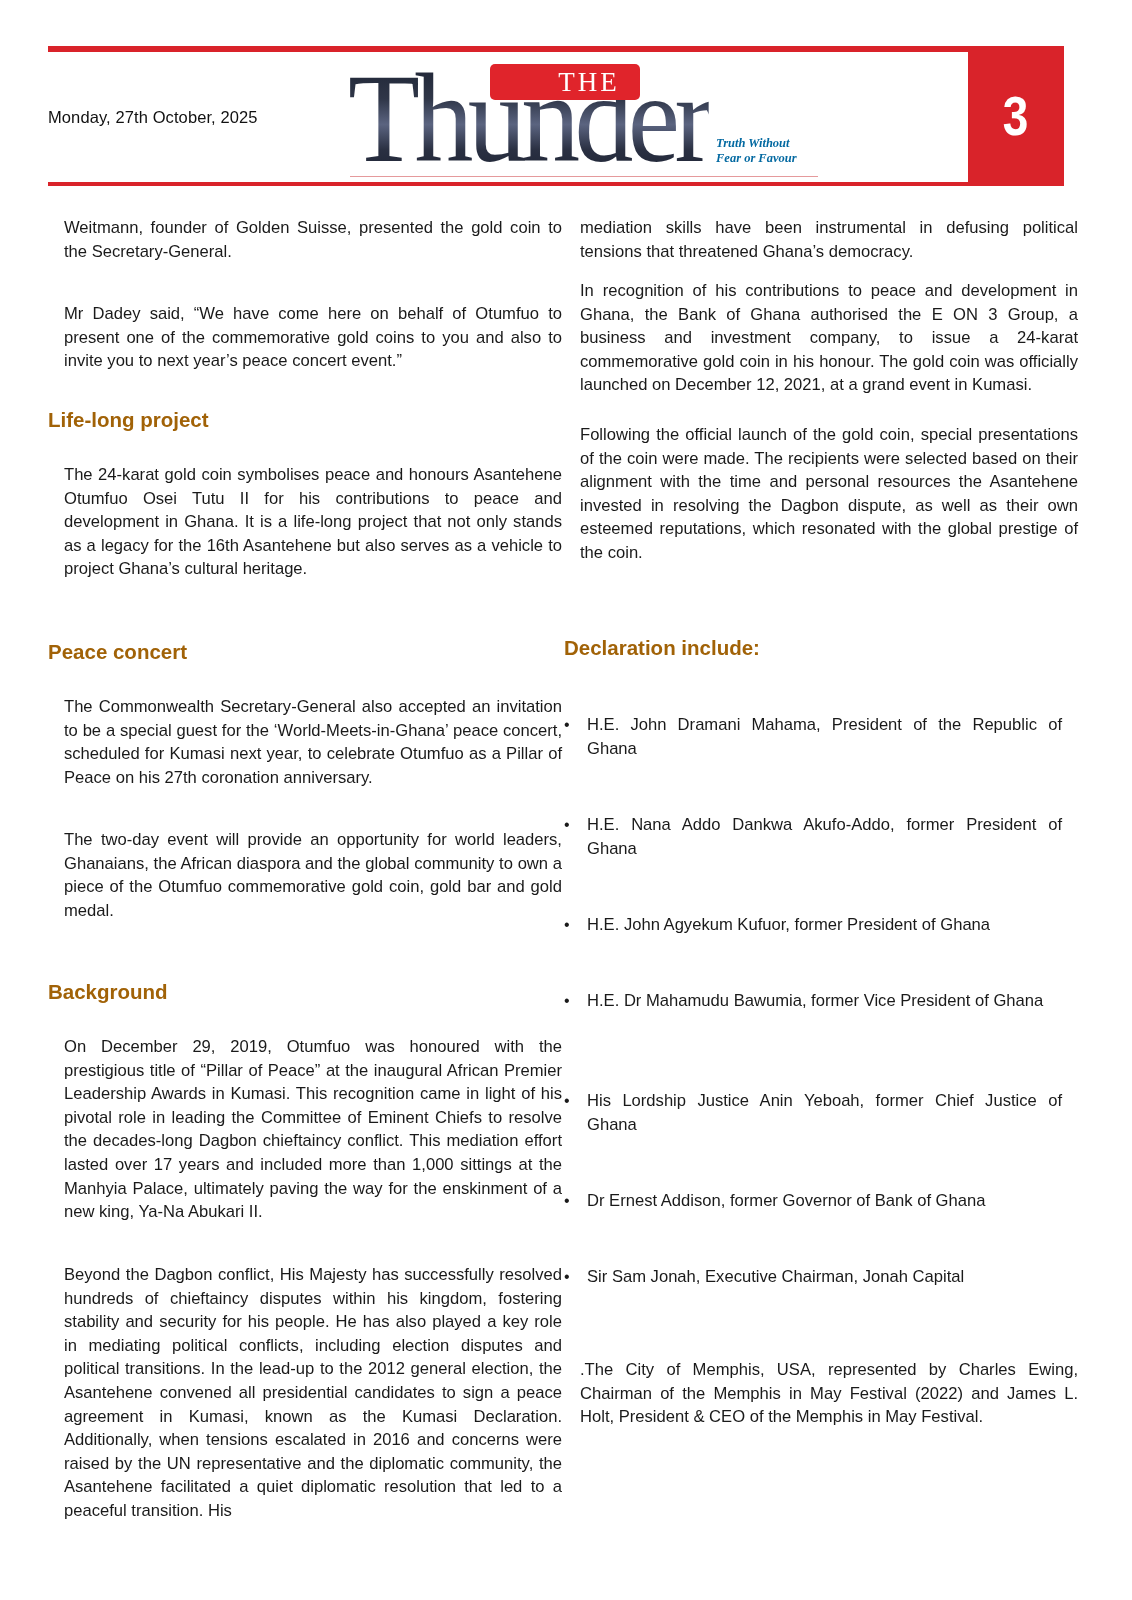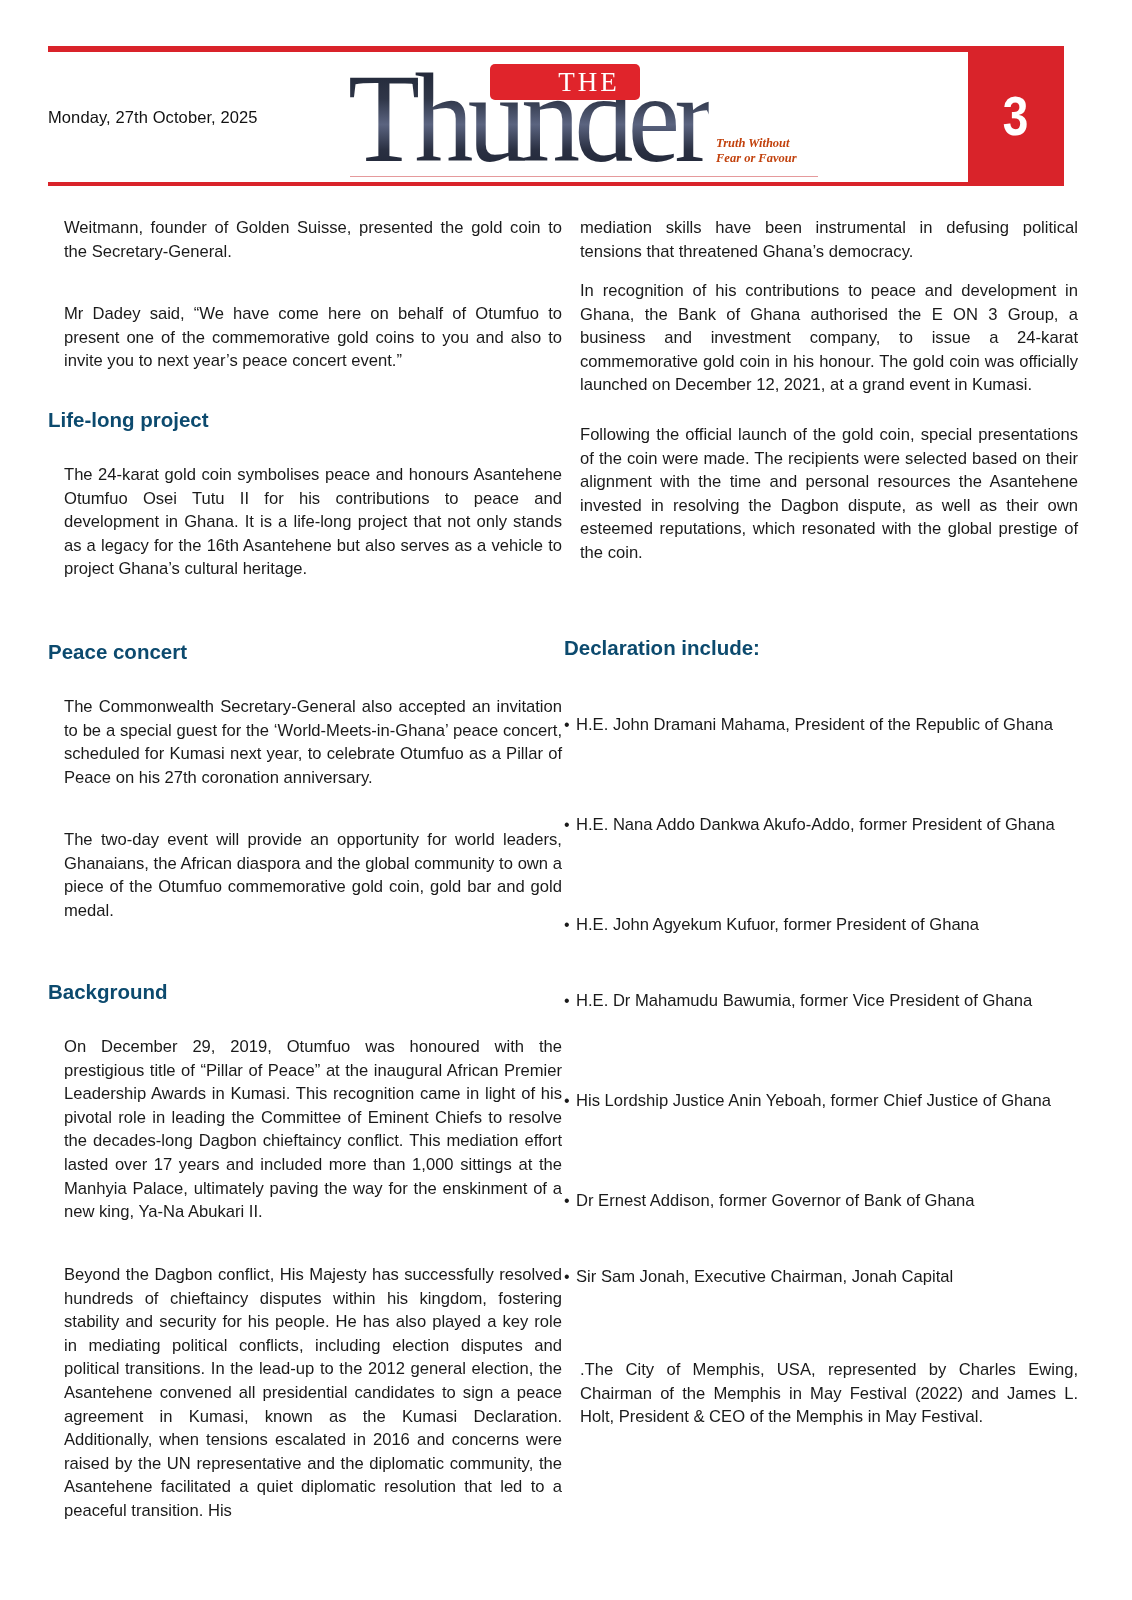--- a/index.html
+++ b/index.html
@@ -20,35 +20,35 @@
   .logo { position: absolute; left: 298px; top: 14px; width: 480px; height: 124px; }
   .logo-word { position: absolute; left: 2px; top: -6px; font-family: "Liberation Serif", "DejaVu Serif", serif;
                font-size: 128px; line-height: 1; letter-spacing: -6px; color: #262c3a;
                background: linear-gradient(180deg, #1b2130 0%, #2f3648 35%, #5b6480 55%, #2a3042 75%, #1b2130 100%);
                -webkit-background-clip: text; background-clip: text; -webkit-text-fill-color: transparent;
                transform: scaleX(0.92); transform-origin: left top; }
   .logo-the { position: absolute; left: 144px; top: 4px; width: 102px; height: 36px; background: #e0242b;
               border-radius: 5px; display: flex; align-items: center; justify-content: center; padding-left: 48px; }
   .logo-the span { color: #fff; font-family: "Liberation Serif", "DejaVu Serif", serif; font-size: 27px;
                    letter-spacing: 3px; line-height: 1; }
-  .logo-tagline { position: absolute; left: 370px; top: 76px; color: #c2410c; font-family: "Liberation Serif", "DejaVu Serif", serif;
+  .logo-tagline { position: absolute; left: 370px; top: 76px; color: #0369a1; font-family: "Liberation Serif", "DejaVu Serif", serif;
                   font-weight: bold; font-style: italic; font-size: 12.5px; line-height: 15px; }
   .logo-rule { position: absolute; left: 4px; top: 116px; width: 468px; height: 1px; background: #e59a9c; }
 
   
   .col { position: absolute; top: 200px; width: 498px; font-size: 16.6px; line-height: 23.6px; color: #1a1a1a; }
   .col-left { left: 48px; }
   .col-right { left: 564px; }
   .col p { margin: 16px; text-align: justify; }
-  .col h2 { margin: 0; font-size: 20.5px; font-weight: bold; color: #0c4a6e; line-height: 26px; }
+  .col h2 { margin: 0; font-size: 20.5px; font-weight: bold; color: #a16207; line-height: 26px; }
   .abs { position: absolute; left: 0; width: 498px; }
 
   .bullet { position: absolute; left: 0; width: 498px; }
   .bullet .dot { position: absolute; left: 0; top: 0; font-size: 16px; }
-  .bullet .btxt { margin-left: 12px; text-align: justify; }
+  .bullet .btxt { margin-left: 23px; text-align: justify; }
 </style>
 </head>
 <body>
 
 <header class="masthead">
   <div class="mh-topbar"></div>
   <div class="mh-date">Monday, 27th October, 2025</div>
 
   <div class="logo">
     <div class="logo-word">Thunder</div>

